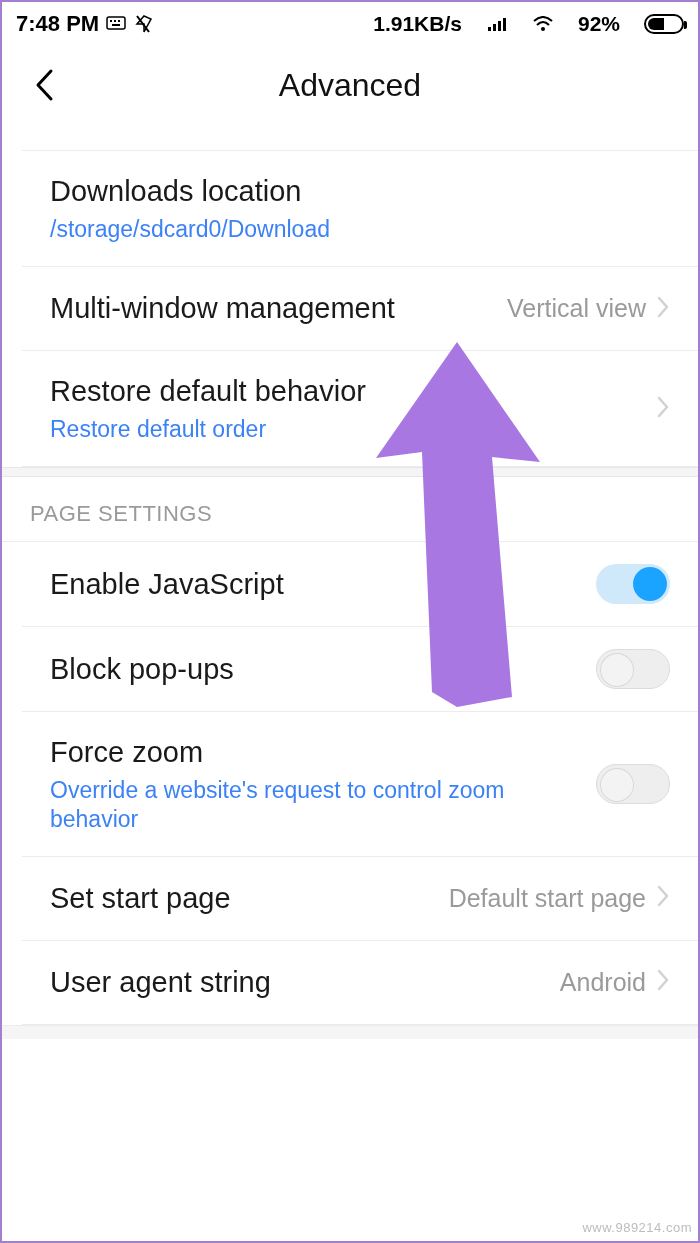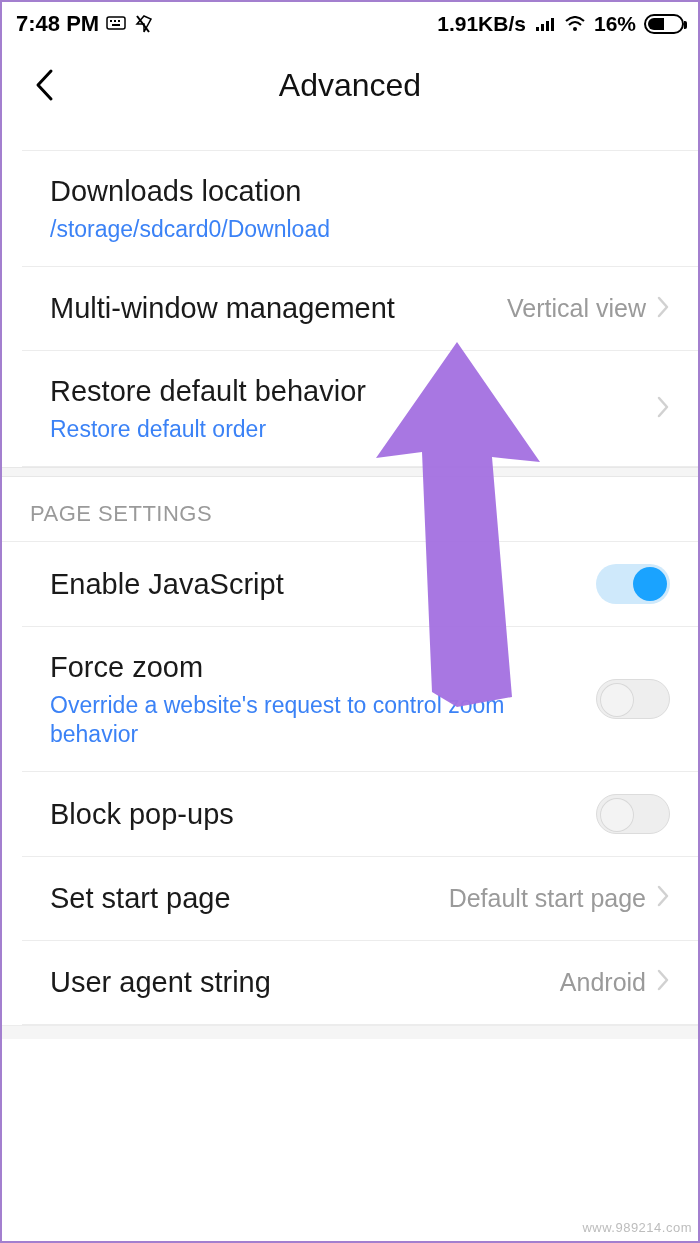--- a/index.html
+++ b/index.html
@@ -14,21 +14,21 @@
   .status-bar {
     display: flex;
     align-items: center;
     height: 44px;
     padding: 0 14px;
     font-size: 22px;
     font-weight: 600;
     color: #000;
   }
   .status-left { display: flex; align-items: center; gap: 6px; }
-  .status-right { margin-left: auto; display: flex; align-items: center; gap: 8px; font-size: 21px; }
+  .status-right { margin-left: auto; display: flex; align-items: center; gap: 24px; font-size: 21px; }
   .status-icon { display: inline-flex; align-items: center; justify-content: center; width: 22px; height: 22px; }
   .battery-shell {
     width: 40px; height: 20px; border: 2px solid #000; border-radius: 10px;
     position: relative; display: inline-block; vertical-align: middle;
   }
   .battery-shell::after {
     content:""; position:absolute; right:-5px; top:5px; width:3px; height:8px;
     background:#000; border-radius:0 2px 2px 0;
   }
   .battery-fill { position:absolute; left:2px; top:2px; bottom:2px; width:45%; background:#000; border-radius:7px 0 0 7px; }
@@ -120,21 +120,21 @@
           <rect x="16" y="2" width="3" height="13" fill="#000"></rect>
         </svg>
     </span>
     <span class="status-icon">
       <svg width="22" height="16" viewBox="0 0 22 16">
           <path d="M2 5 Q11 -3 20 5" fill="none" stroke="#000" stroke-width="2"></path>
           <path d="M5 9 Q11 3 17 9" fill="none" stroke="#000" stroke-width="2"></path>
           <circle cx="11" cy="13" r="2" fill="#000"></circle>
         </svg>
     </span>
-    <span>16%</span>
+    <span>92%</span>
     <span class="battery-shell">
         <span class="battery-fill"></span>
       </span>
   </div>
 </div>
 
 <div class="app-header">
   <div class="back-btn">
     <svg width="22" height="34" viewBox="0 0 22 34">
         <path d="M18 3 L5 17 L18 31" fill="none" stroke="#000" stroke-width="3" stroke-linecap="round" stroke-linejoin="round"></path>
@@ -181,30 +181,30 @@
   <div class="row">
     <div class="row-main">
       <div class="row-title">Enable JavaScript</div>
     </div>
     <div class="toggle on">
         <div class="knob"></div>
       </div>
   </div>
   <div class="row">
     <div class="row-main">
-      <div class="row-title">Force zoom</div>
-      <div class="row-sub">Override a website's request to control zoom behavior</div>
+      <div class="row-title">Block pop-ups</div>
     </div>
     <div class="toggle off">
         <div class="knob"></div>
       </div>
   </div>
   <div class="row">
     <div class="row-main">
-      <div class="row-title">Block pop-ups</div>
+      <div class="row-title">Force zoom</div>
+      <div class="row-sub">Override a website's request to control zoom behavior</div>
     </div>
     <div class="toggle off">
         <div class="knob"></div>
       </div>
   </div>
   <div class="row">
     <div class="row-main">
       <div class="row-title">Set start page</div>
     </div>
     <div class="row-value">Default start page</div>

